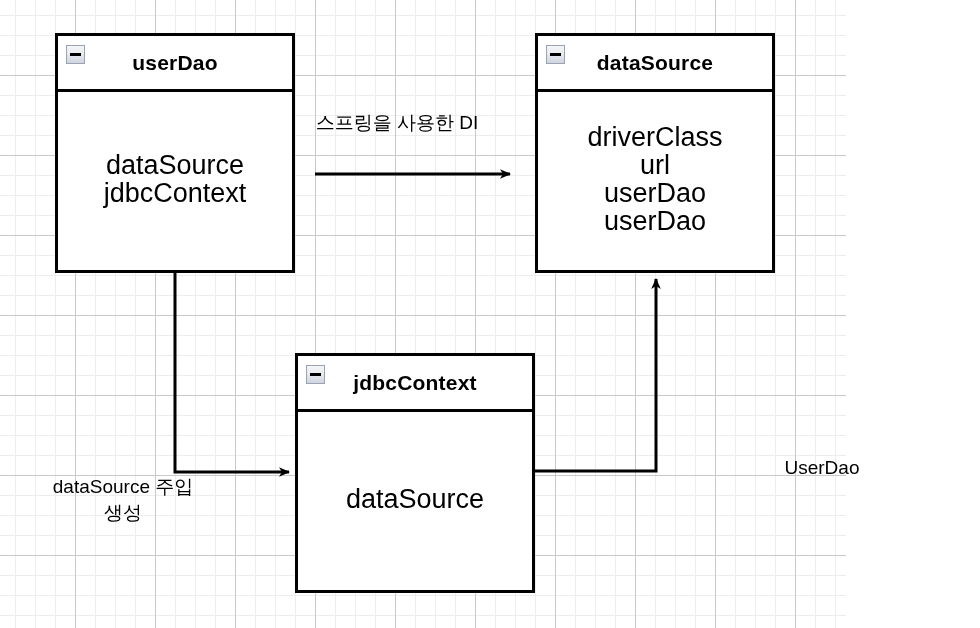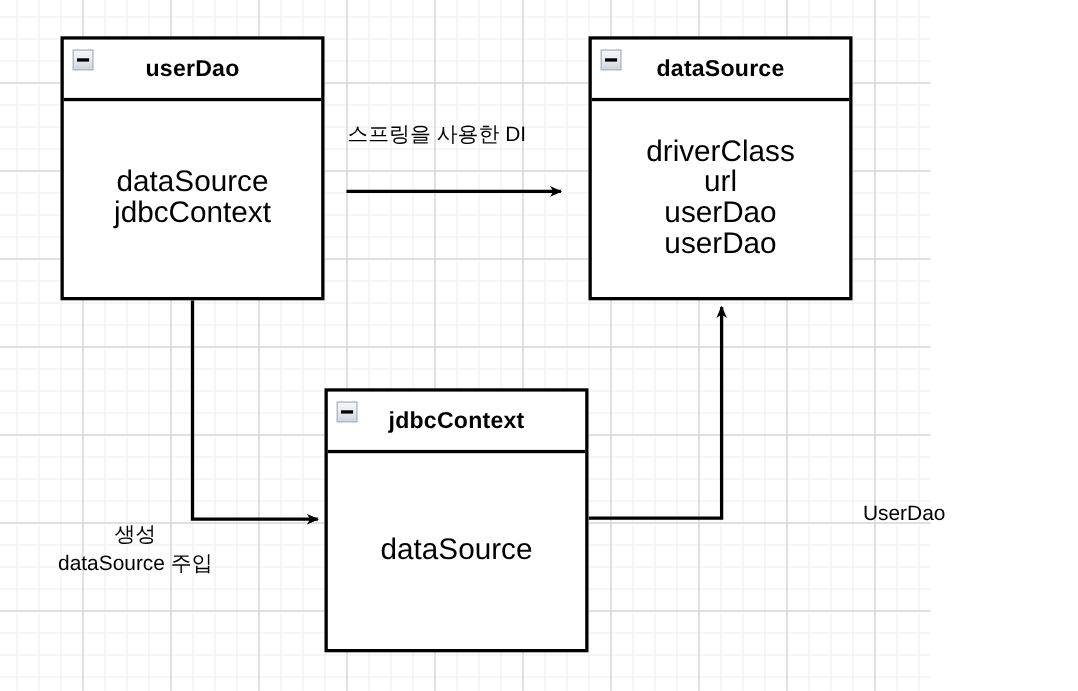--- a/index.html
+++ b/index.html
@@ -177,21 +177,21 @@
     <div class="uml-body">
       <div class="uml-attr">dataSource</div>
     </div>
   </div>
 
   <div class="edge-label" style="left:297px; top:110px; width:200px;">
     <div>스프링을 사용한 DI</div>
   </div>
 
   <div class="edge-label" style="left:18px; top:474px; width:210px;">
+    <div>dataSource 주입</div>
     <div>생성</div>
-    <div>dataSource 주입</div>
   </div>
 
   <div class="edge-label" style="left:722px; top:455px; width:200px;">
     <div>UserDao</div>
   </div>
 
 </div>
 
 </body></html>

